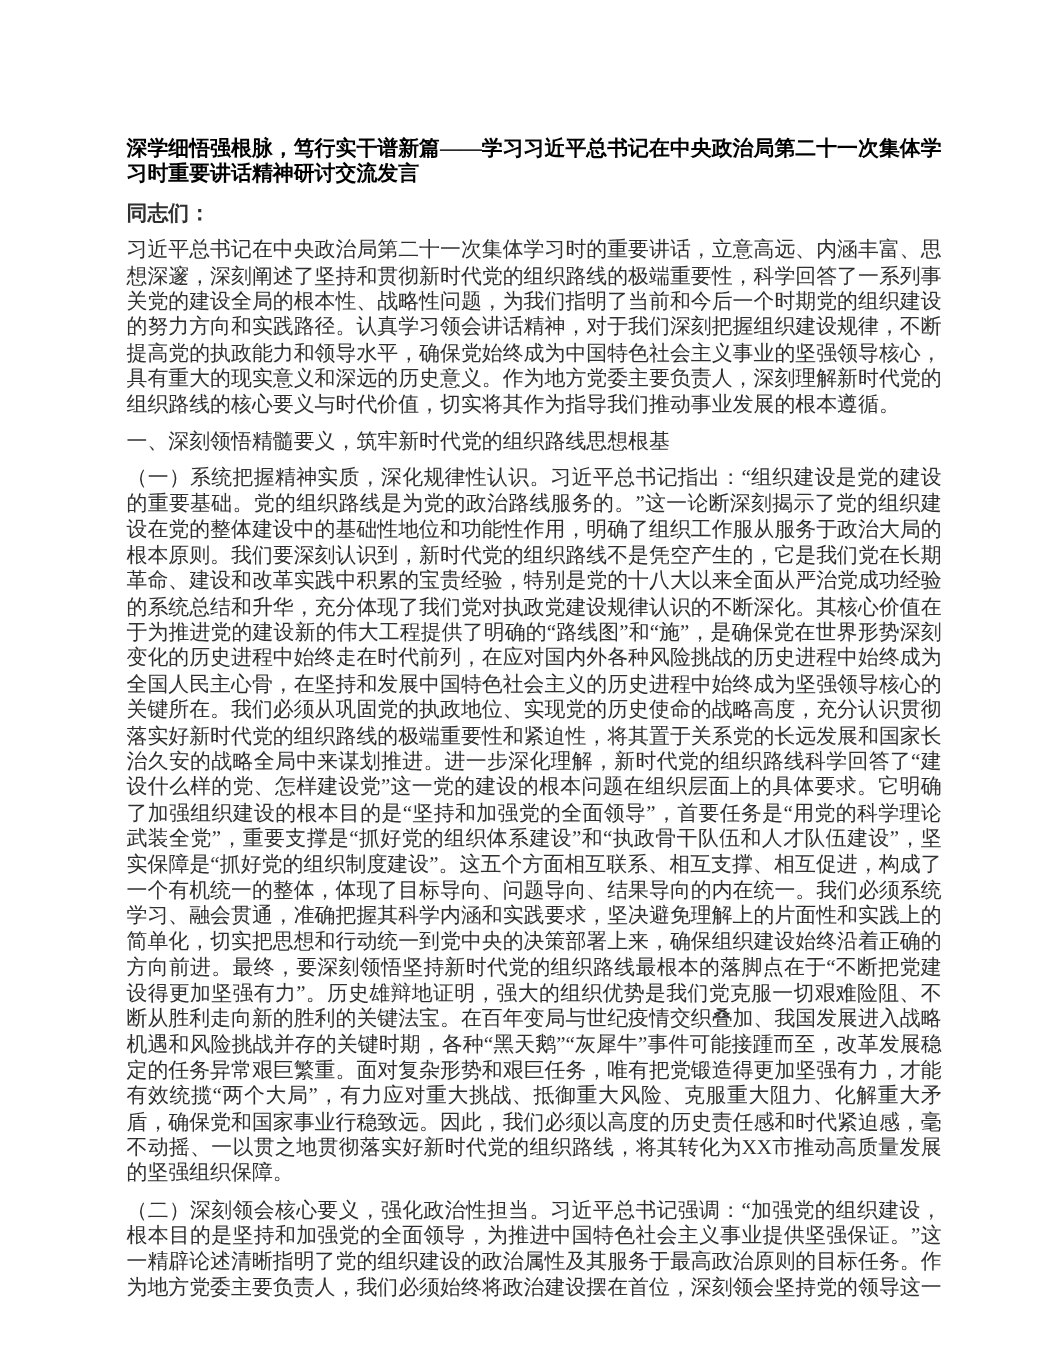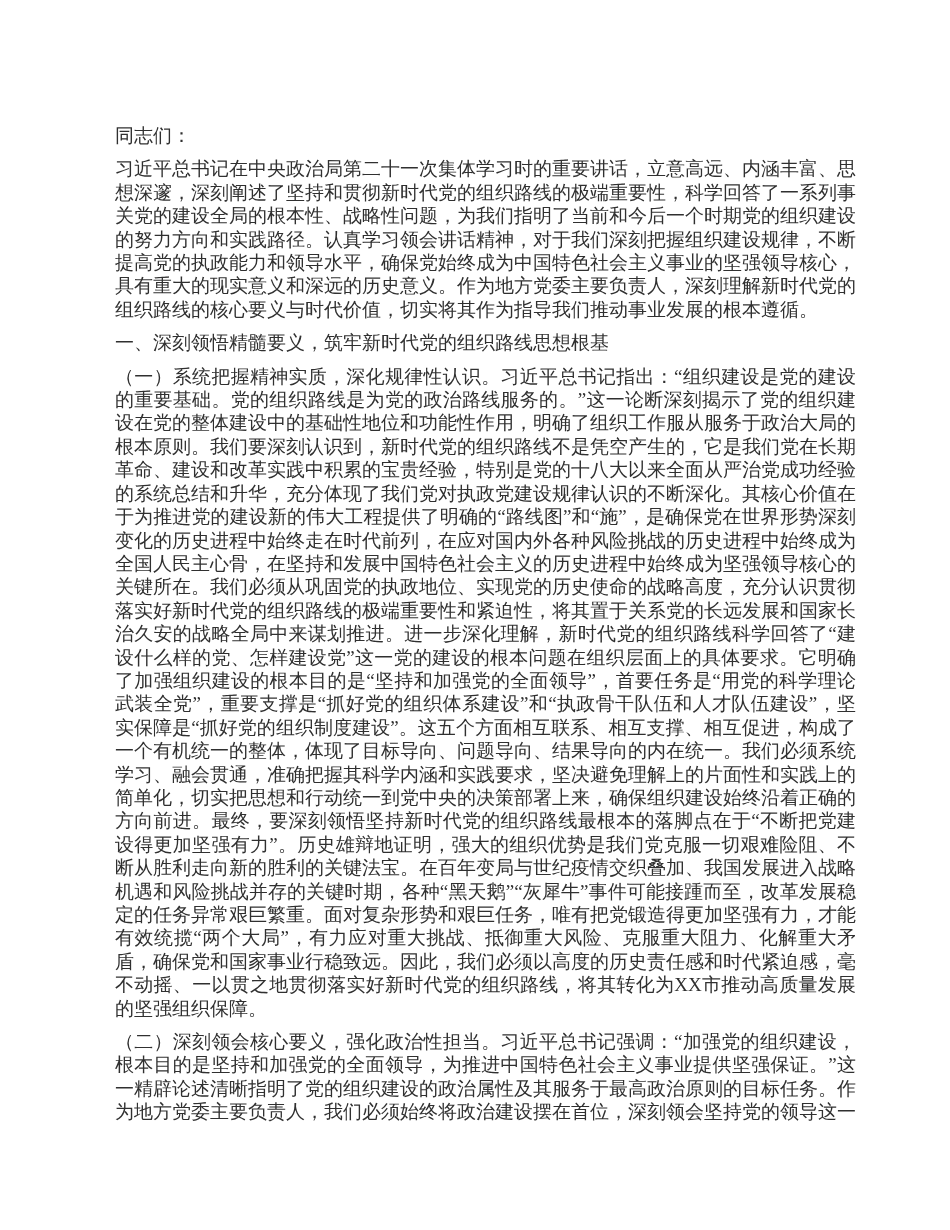--- a/index.html
+++ b/index.html
@@ -32,34 +32,36 @@
     font-size: 19px;
     line-height: 23.4px;
     font-weight: 400;
     color: #303030;
     margin: 0 0 10px 0;
     text-align: justify;
     word-break: break-all;
   }
   .salutation, .section-heading {
     text-align: left;
+    font-weight: bold;
   }
   h2.section-heading {
     font-size: 19px;
     line-height: 23.4px;
     font-weight: 400;
     color: #303030;
     margin: 0 0 10px 0;
   }
   .para:last-child { margin-bottom: 16px; }
 </style>
 </head>
 <body>
 
 <div class="page">
+  <h1 class="doc-title">深学细悟强根脉，笃行实干谱新篇——学习习近平总书记在中央政治局第二十一次集体学习时重要讲话精神研讨交流发言</h1>
 
   <p class="para salutation">同志们：</p>
 
   <p class="para">习近平总书记在中央政治局第二十一次集体学习时的重要讲话，立意高远、内涵丰富、思想深邃，深刻阐述了坚持和贯彻新时代党的组织路线的极端重要性，科学回答了一系列事关党的建设全局的根本性、战略性问题，为我们指明了当前和今后一个时期党的组织建设的努力方向和实践路径。认真学习领会讲话精神，对于我们深刻把握组织建设规律，不断提高党的执政能力和领导水平，确保党始终成为中国特色社会主义事业的坚强领导核心，具有重大的现实意义和深远的历史意义。作为地方党委主要负责人，深刻理解新时代党的组织路线的核心要义与时代价值，切实将其作为指导我们推动事业发展的根本遵循。</p>
 
   <h2 class="section-heading">一、深刻领悟精髓要义，筑牢新时代党的组织路线思想根基</h2>
 
   <p class="para">（一）系统把握精神实质，深化规律性认识。习近平总书记指出：“组织建设是党的建设的重要基础。党的组织路线是为党的政治路线服务的。”这一论断深刻揭示了党的组织建设在党的整体建设中的基础性地位和功能性作用，明确了组织工作服从服务于政治大局的根本原则。我们要深刻认识到，新时代党的组织路线不是凭空产生的，它是我们党在长期革命、建设和改革实践中积累的宝贵经验，特别是党的十八大以来全面从严治党成功经验的系统总结和升华，充分体现了我们党对执政党建设规律认识的不断深化。其核心价值在于为推进党的建设新的伟大工程提供了明确的“路线图”和“施”，是确保党在世界形势深刻变化的历史进程中始终走在时代前列，在应对国内外各种风险挑战的历史进程中始终成为全国人民主心骨，在坚持和发展中国特色社会主义的历史进程中始终成为坚强领导核心的关键所在。我们必须从巩固党的执政地位、实现党的历史使命的战略高度，充分认识贯彻落实好新时代党的组织路线的极端重要性和紧迫性，将其置于关系党的长远发展和国家长治久安的战略全局中来谋划推进。进一步深化理解，新时代党的组织路线科学回答了“建设什么样的党、怎样建设党”这一党的建设的根本问题在组织层面上的具体要求。它明确了加强组织建设的根本目的是“坚持和加强党的全面领导”，首要任务是“用党的科学理论武装全党”，重要支撑是“抓好党的组织体系建设”和“执政骨干队伍和人才队伍建设”，坚实保障是“抓好党的组织制度建设”。这五个方面相互联系、相互支撑、相互促进，构成了一个有机统一的整体，体现了目标导向、问题导向、结果导向的内在统一。我们必须系统学习、融会贯通，准确把握其科学内涵和实践要求，坚决避免理解上的片面性和实践上的简单化，切实把思想和行动统一到党中央的决策部署上来，确保组织建设始终沿着正确的方向前进。最终，要深刻领悟坚持新时代党的组织路线最根本的落脚点在于“不断把党建设得更加坚强有力”。历史雄辩地证明，强大的组织优势是我们党克服一切艰难险阻、不断从胜利走向新的胜利的关键法宝。在百年变局与世纪疫情交织叠加、我国发展进入战略机遇和风险挑战并存的关键时期，各种“黑天鹅”“灰犀牛”事件可能接踵而至，改革发展稳定的任务异常艰巨繁重。面对复杂形势和艰巨任务，唯有把党锻造得更加坚强有力，才能有效统揽“两个大局”，有力应对重大挑战、抵御重大风险、克服重大阻力、化解重大矛盾，确保党和国家事业行稳致远。因此，我们必须以高度的历史责任感和时代紧迫感，毫不动摇、一以贯之地贯彻落实好新时代党的组织路线，将其转化为XX市推动高质量发展的坚强组织保障。</p>
 
   <p class="para">（二）深刻领会核心要义，强化政治性担当。习近平总书记强调：“加强党的组织建设，根本目的是坚持和加强党的全面领导，为推进中国特色社会主义事业提供坚强保证。”这一精辟论述清晰指明了党的组织建设的政治属性及其服务于最高政治原则的目标任务。作为地方党委主要负责人，我们必须始终将政治建设摆在首位，深刻领会坚持党的领导这一</p>

